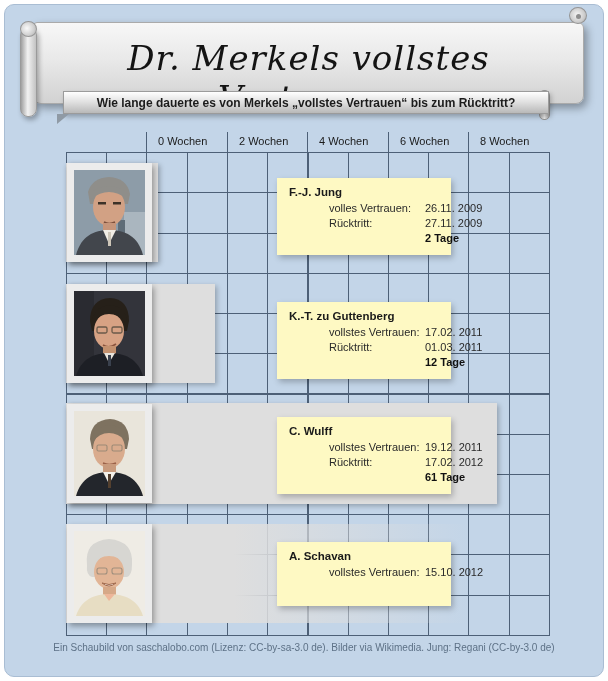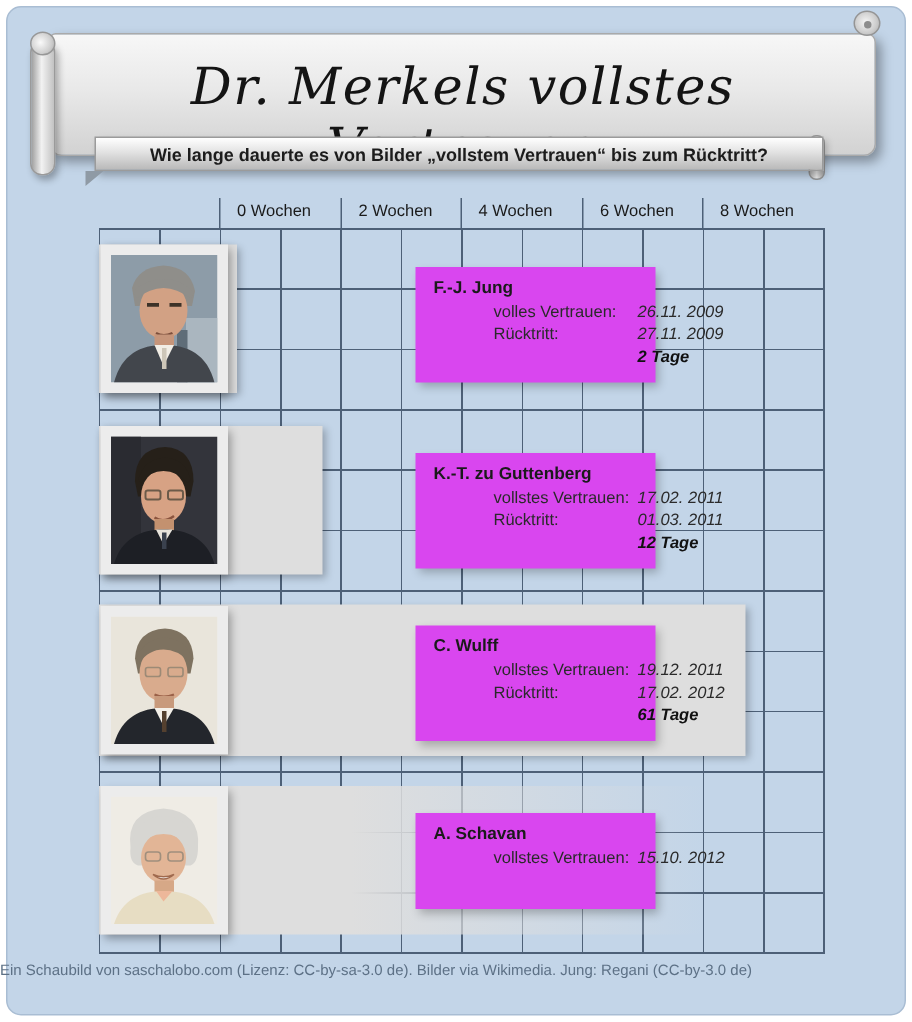--- a/index.html
+++ b/index.html
@@ -51,46 +51,46 @@
   .axis-label { position:absolute; top:135px; font-size:11px; font-weight:normal; color:#1a1a1a; white-space:nowrap; }
 
   
   .bar { position:absolute; left:66px; height:99px; background:#dedede;
          box-shadow:2px 2px 5px rgba(0,0,0,0.25); }
   .bar.fade { background:linear-gradient(to right, #dedede 0%, #dedede 40%, rgba(222,222,222,0) 96%);
          box-shadow:none; }
   .photo { position:absolute; left:67px; width:85px; height:99px; background:#ececec;
          padding:7px; box-shadow:2px 3px 6px rgba(0,0,0,0.35); }
   .photo svg { width:71px; height:85px; display:block; }
-  .card { position:absolute; left:277px; width:160px; background:#d946ef;
+  .card { position:absolute; left:277px; width:174px; background:#fef9c3;
          box-shadow:2px 3px 6px rgba(0,0,0,0.25); padding:8px 12px 9px 12px; }
   .card .name { font-size:11.5px; font-weight:bold; color:#1a1a1a; margin-bottom:3px; }
   .card .row { display:grid; grid-template-columns:96px 1fr; font-size:11px; color:#2a2a2a; line-height:15px;margin-left:40px; }
-  .card .row .val { white-space:nowrap;font-style:italic; }
+  .card .row .val { white-space:nowrap; }
   .card .row.dur .val { font-weight:bold; color:#111; }
 
   
-  .footer { position:absolute; left:0; top:641px; width:608px; text-align:left;
+  .footer { position:absolute; left:0; top:641px; width:608px; text-align:center;
       font-size:10px; line-height:14px; color:#5d7186; }
 </style>
 </head>
 <body>
 
 <div id="stage">
   <div class="panel"></div>
 
   <div class="scroll-sheet"></div>
   <div class="scroll-roll-left"></div>
   <div class="scroll-curl-left"></div>
   <div class="scroll-curl-right"></div>
   <div class="banner-title">Dr. Merkels vollstes Vertrauen</div>
 
   <div class="subtitle-roll-right"></div>
   <div class="subtitle-bar">
-    <span>Wie lange dauerte es von Bilder „vollstem Vertrauen“ bis zum Rücktritt?</span>
+    <span>Wie lange dauerte es von Merkels „vollstes Vertrauen“ bis zum Rücktritt?</span>
   </div>
   <div class="subtitle-fold"></div>
 
   <div class="tick" style="left:146px"></div>
   <div class="tick" style="left:227px"></div>
   <div class="tick" style="left:307px"></div>
   <div class="tick" style="left:388px"></div>
   <div class="tick" style="left:468px"></div>
   <div class="axis-label" style="left:158px">0 Wochen</div>
   <div class="axis-label" style="left:239px">2 Wochen</div>

